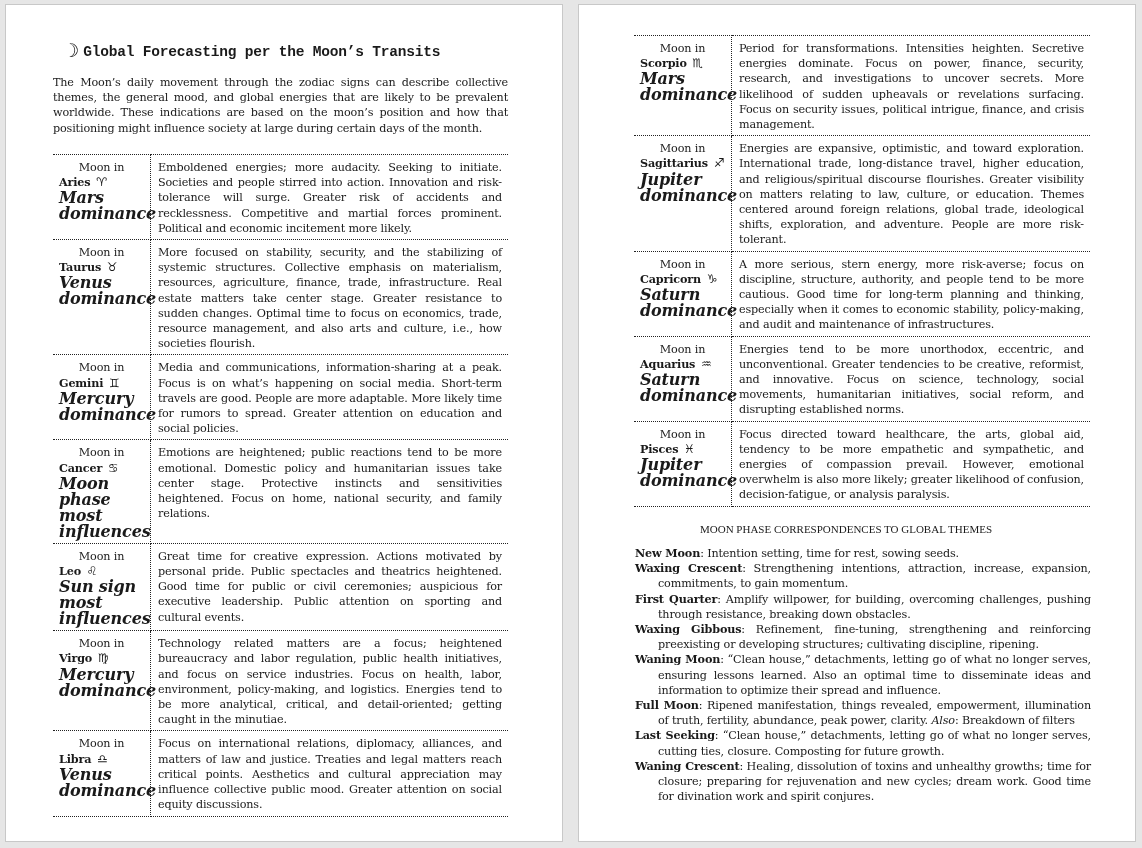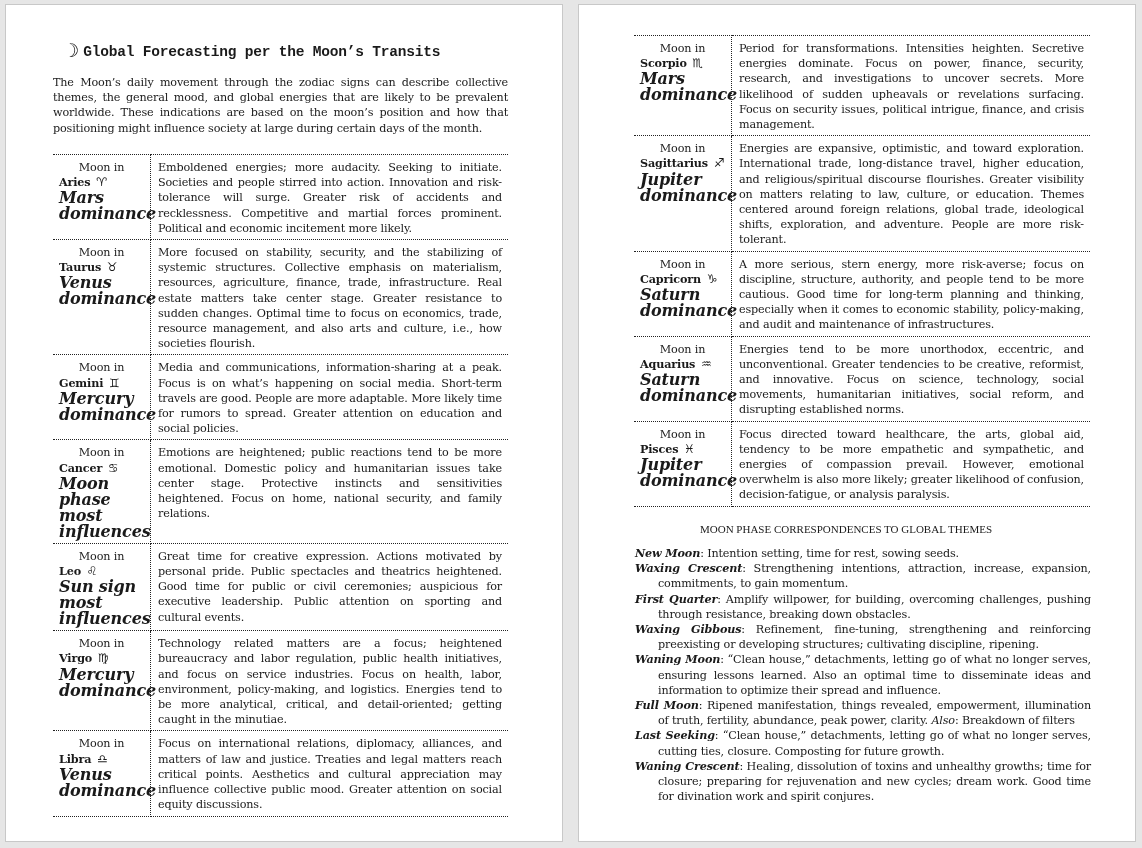--- a/index.html
+++ b/index.html
@@ -44,21 +44,21 @@
 
   .phase-heading {
     position: absolute; left: 39px; top: 518px; width: 456px; text-align: center;
     font-family: "Liberation Serif", serif; font-size: 11px; letter-spacing: 0px;
   }
   .phases { position: absolute; left: 56px; top: 541px; width: 456px; }
   .phase {
     font-size: 11.2px; line-height: 15.2px; text-align: justify; letter-spacing: -0.15px;
     padding-left: 23px; text-indent: -23px;
   }
-  .phase .phase-name { font-weight: bold; font-style: italic; }
+  .phase .phase-name { font-weight: bold; }
   .phase .also { font-style: italic; }
 </style>
 </head>
 <body>
 
 <div class="page" id="page-left">
   <div class="title">
     <span class="moon-glyph">☽</span><span>Global Forecasting per the Moon’s Transits</span>
   </div>
   <div class="intro">The Moon’s daily movement through the zodiac signs can describe collective themes, the general mood, and global energies that are likely to be prevalent worldwide. These indications are based on the moon’s position and how that positioning might influence society at large during certain days of the month.</div>

